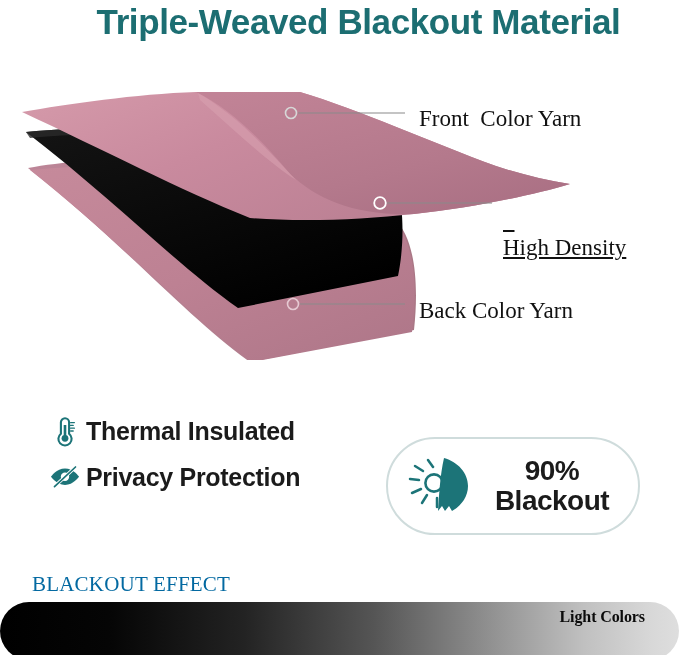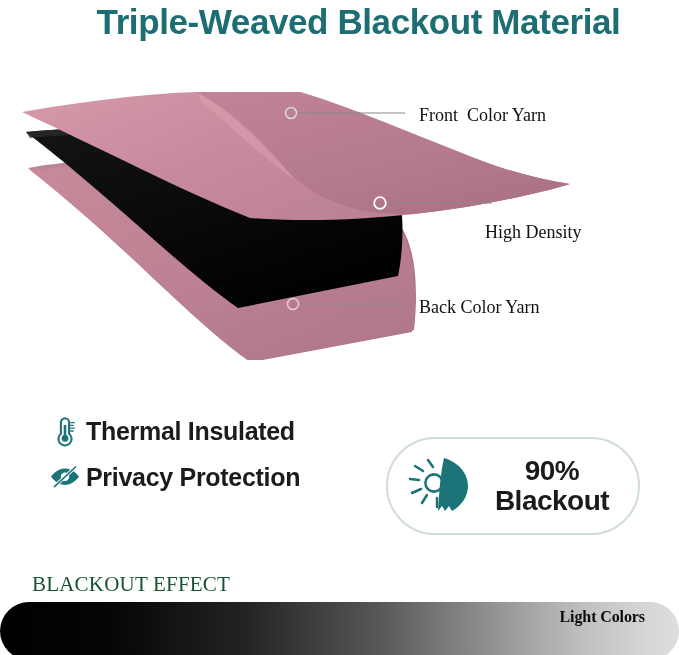--- a/index.html
+++ b/index.html
@@ -38,27 +38,27 @@
     left: 0;
     top: 70px;
     width: 679px;
     height: 290px;
   }
   #fabric-diagram svg { display: block; }
 
   .callout-text {
     position: absolute;
     font-family: "Liberation Serif", serif;
-    font-size: 18px;
+    font-size: 23px;
     color: #111111;
     white-space: pre;
     line-height: 1.18;
   }
   #label-front      { left: 419px; top: 105px; }
-  #label-high-density { left: 485px; top: 180px; }
+  #label-high-density { left: 503px; top: 180px; text-decoration: underline; }
   #label-back       { left: 419px; top: 297px; }
 
   
   #feature-list {
     position: absolute;
     left: 44px;
     top: 408px;
     width: 320px;
   }
   .feature-row {
@@ -118,21 +118,21 @@
     padding-right: 20px;
   }
 
   
   #blackout-effect-title {
     position: absolute;
     left: 32px;
     top: 572px;
     font-family: "Liberation Serif", serif;
     font-size: 21px;
-    color: #14532d;
+    color: #0369a1;
     letter-spacing: 0.2px;
     white-space: nowrap;
   }
   #blackout-bar {
     position: absolute;
     left: 0px;
     top: 602px;
     width: 679px;
     height: 58px;
     border-radius: 29px;

